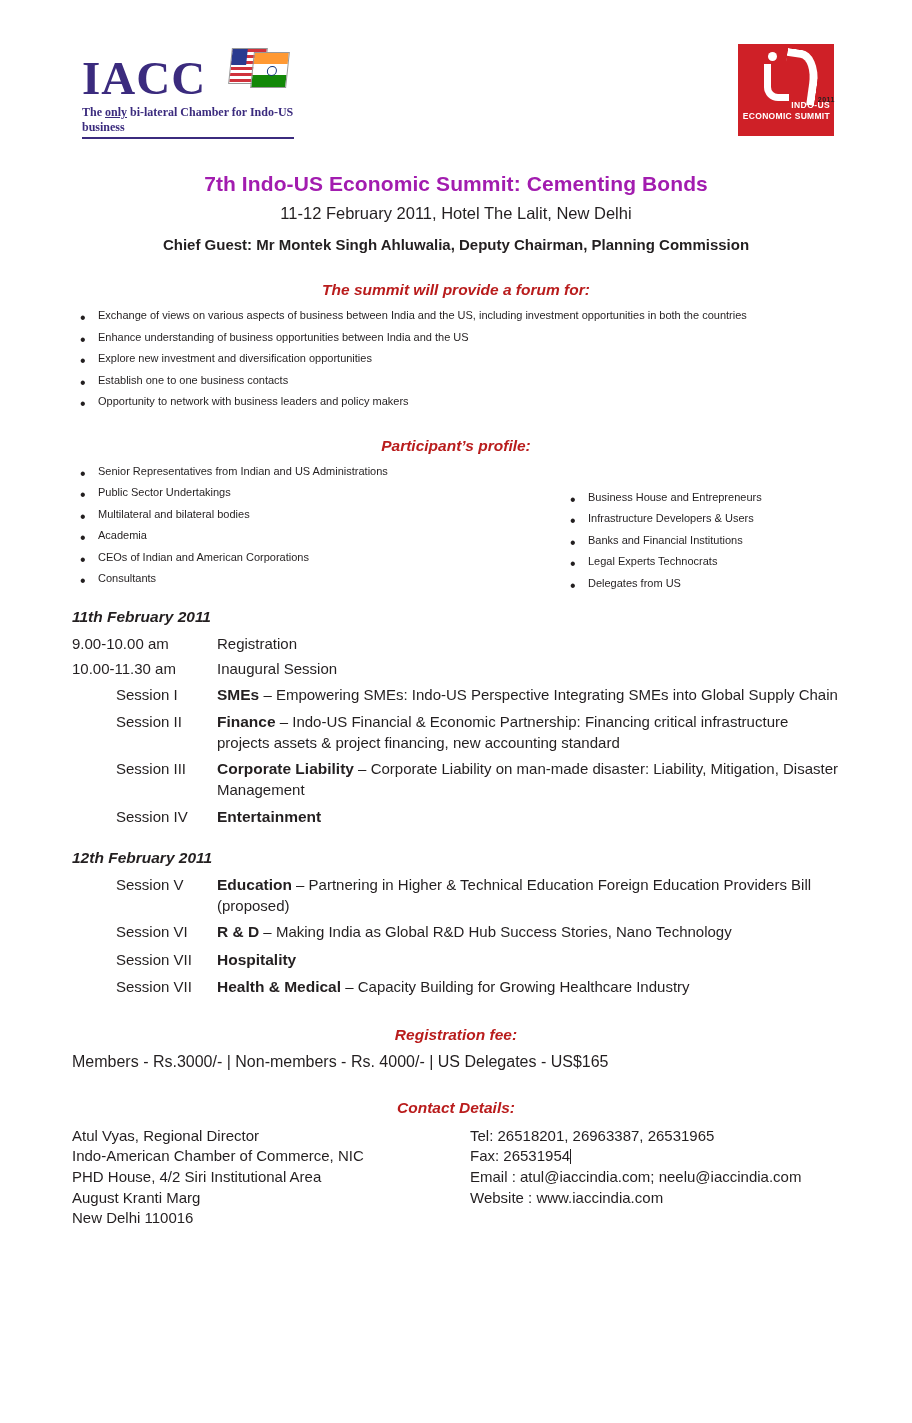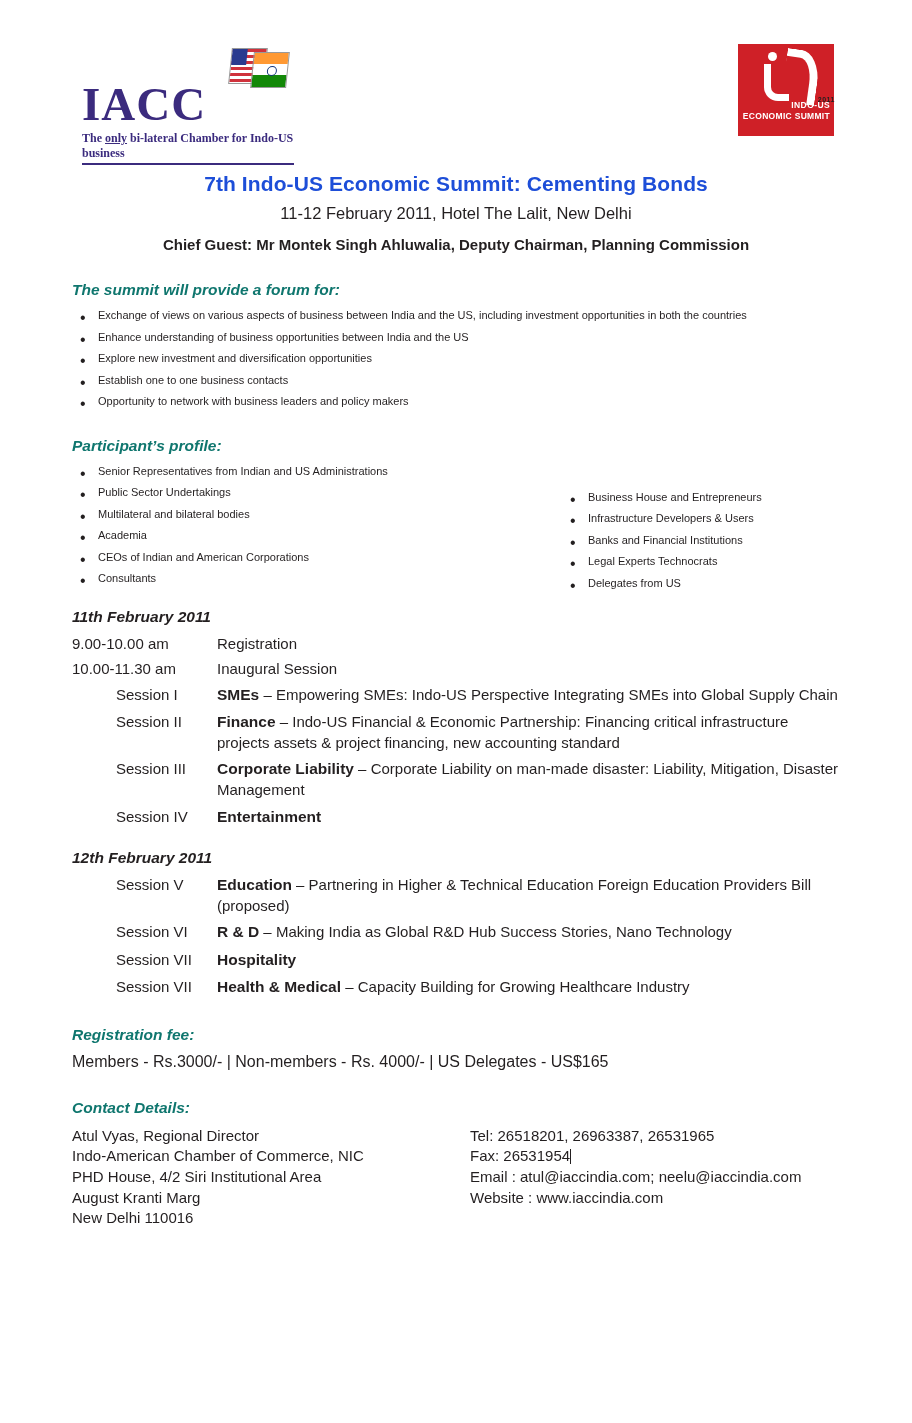--- a/index.html
+++ b/index.html
@@ -26,21 +26,20 @@
   
   .header {
     position: relative;
     height: 130px;
   }
   .iacc-logo {
     position: absolute;
     left: 10px;
     top: 55px;
     width: 230px;
-    margin-top: 26px;
   }
   .iacc-word {
     font-family: "Liberation Serif", serif;
     font-size: 47px;
     font-weight: bold;
     letter-spacing: 1px;
     color: #3b2b7e;
     line-height: 1;
   }
   .iacc-tag {
@@ -155,42 +154,43 @@
     color: #231f20;
     line-height: 1.05;
     letter-spacing: .5px;
   }
 
   
   .title-block { text-align: center; margin-top: 42px; }
   .title-main {
     font-size: 21px;
     font-weight: bold;
-    color: #1d4ed8;
+    color: #a21caf;
     letter-spacing: .1px;
   }
   .title-sub {
     font-size: 16.5px;
     margin-top: 8px;
     color: #231f20;
   }
   .title-guest {
     font-size: 15px;
     font-weight: bold;
     margin-top: 13px;
     color: #231f20;
   }
 
   
   .sec-head {
     font-size: 15.5px;
     font-weight: bold;
     font-style: italic;
     margin: 28px 0 9px 0;
-    color: #0f766e;
+    color: #b91c1c;
+    text-align: center;
   }
   ul.bullets {
     margin: 0;
     padding: 0 0 0 26px;
     list-style: none;
   }
   ul.bullets li {
     position: relative;
     font-size: 11px;
     line-height: 1.32;

